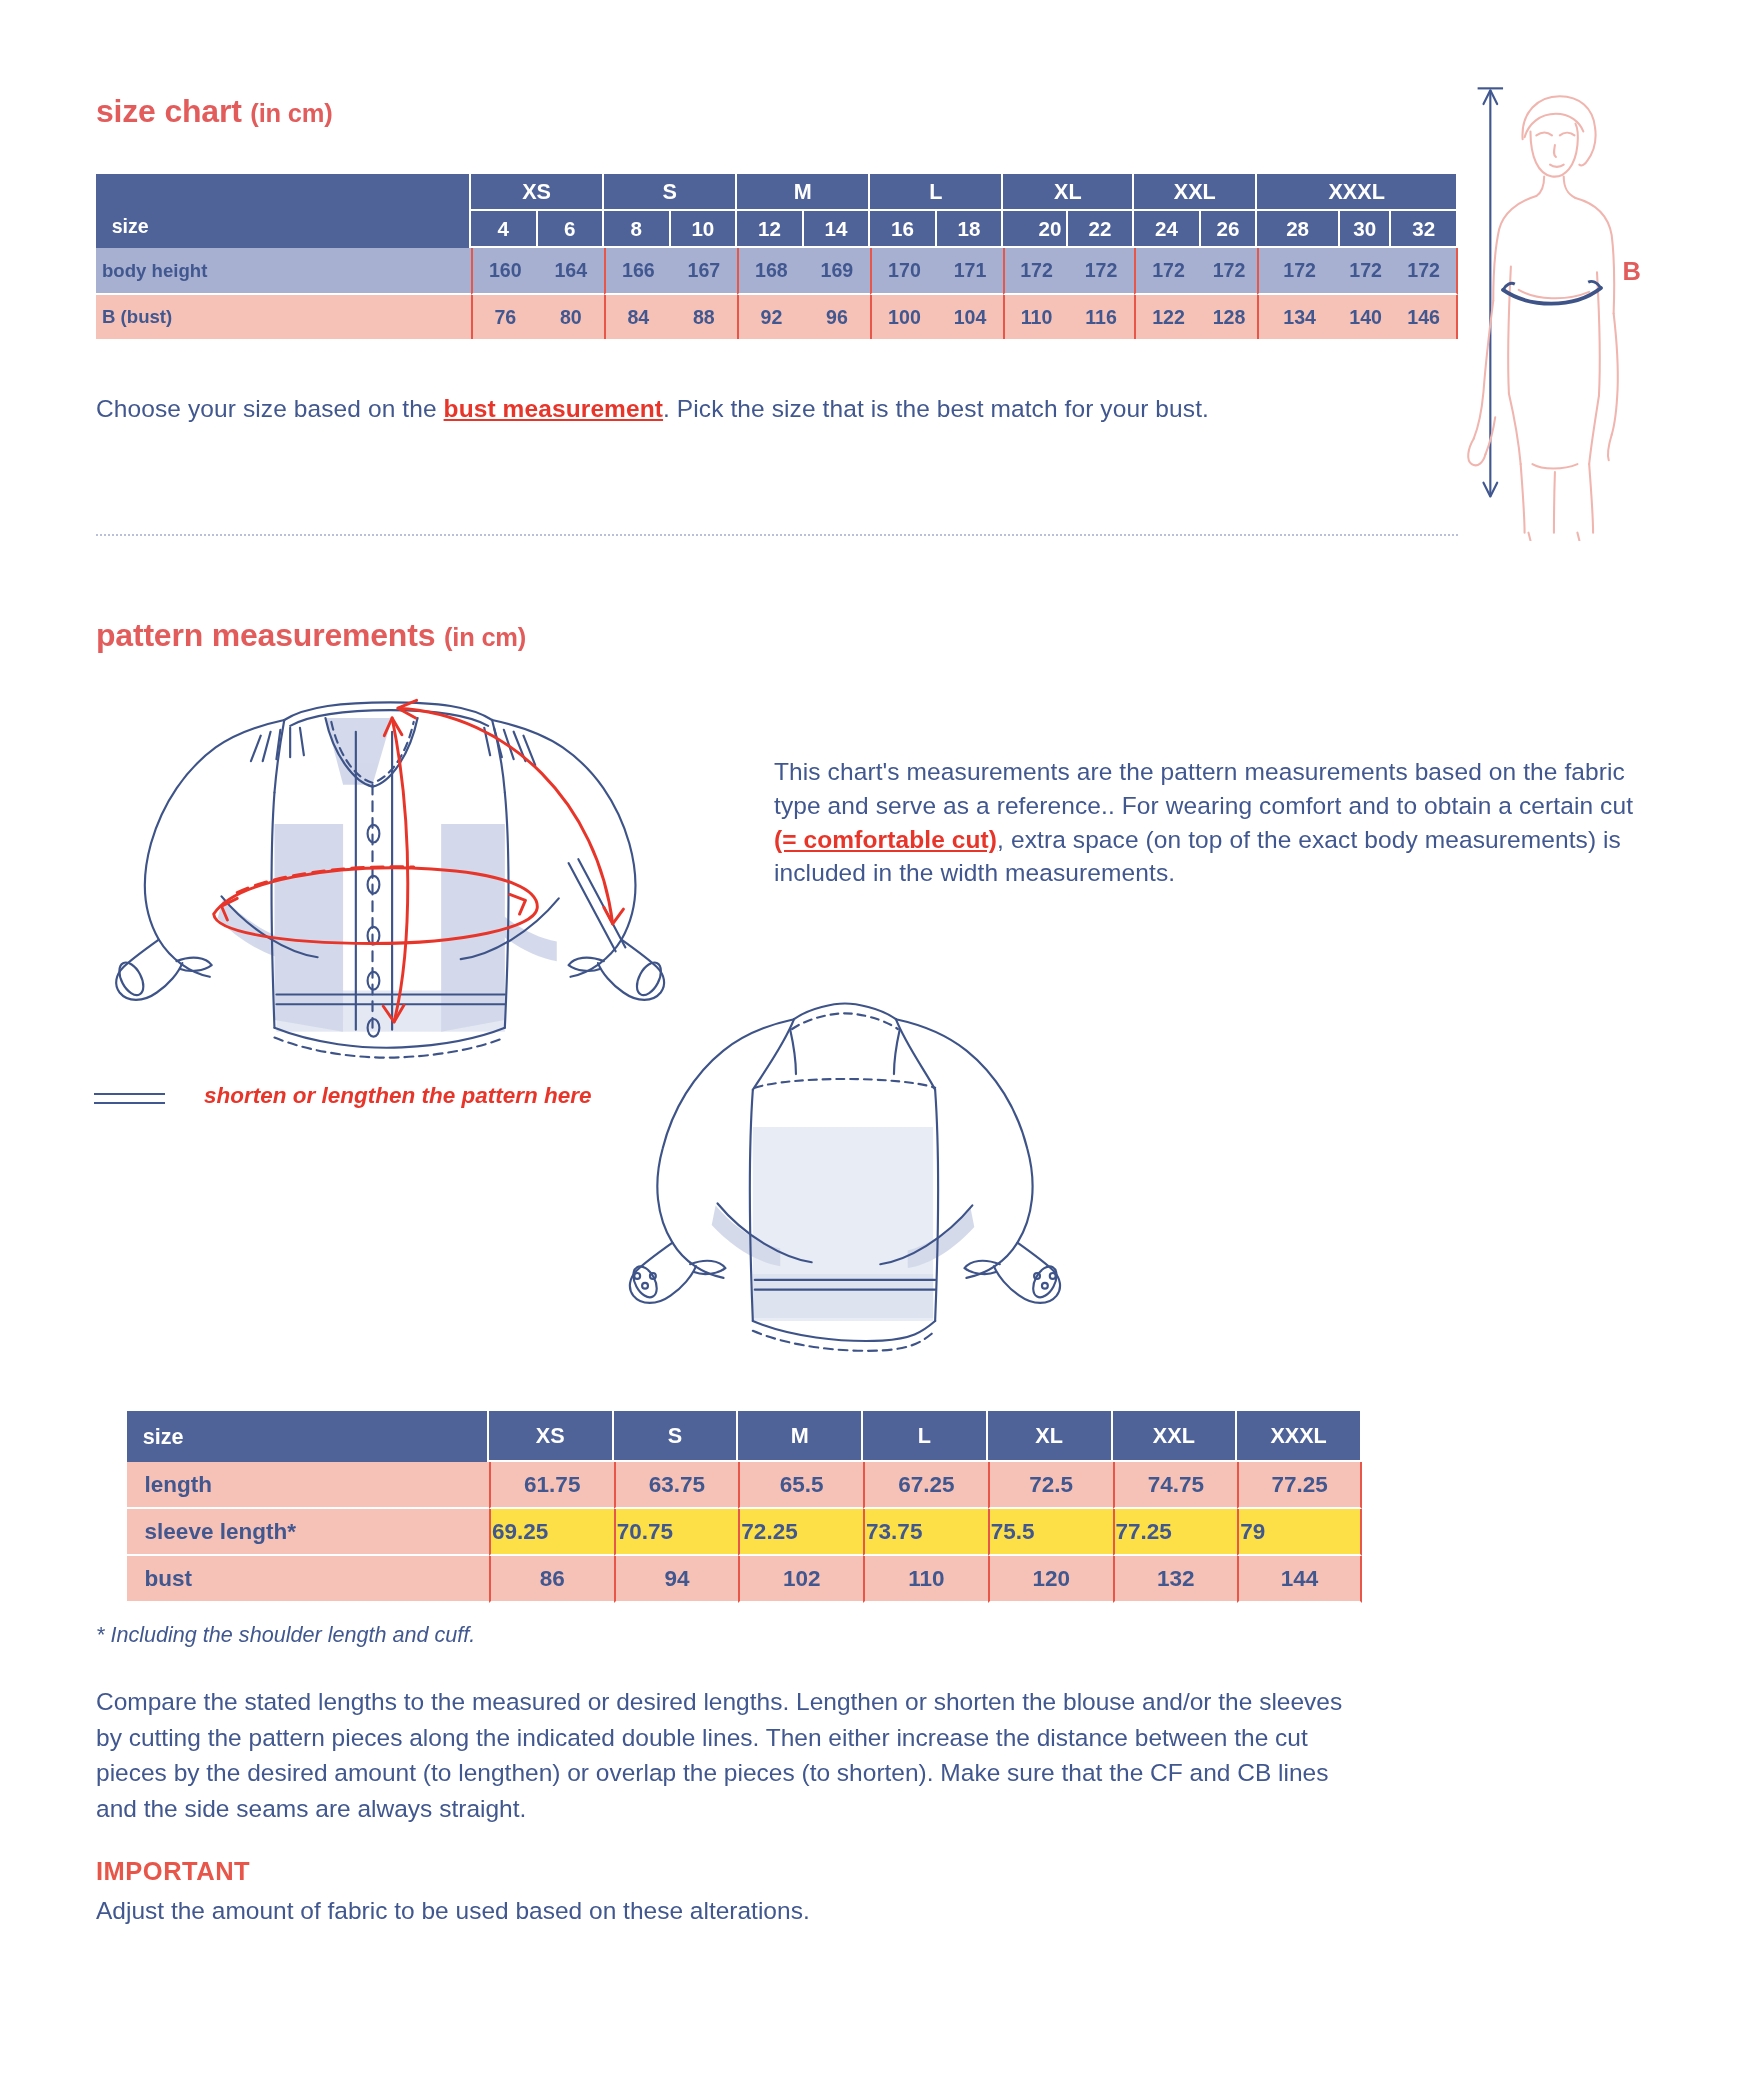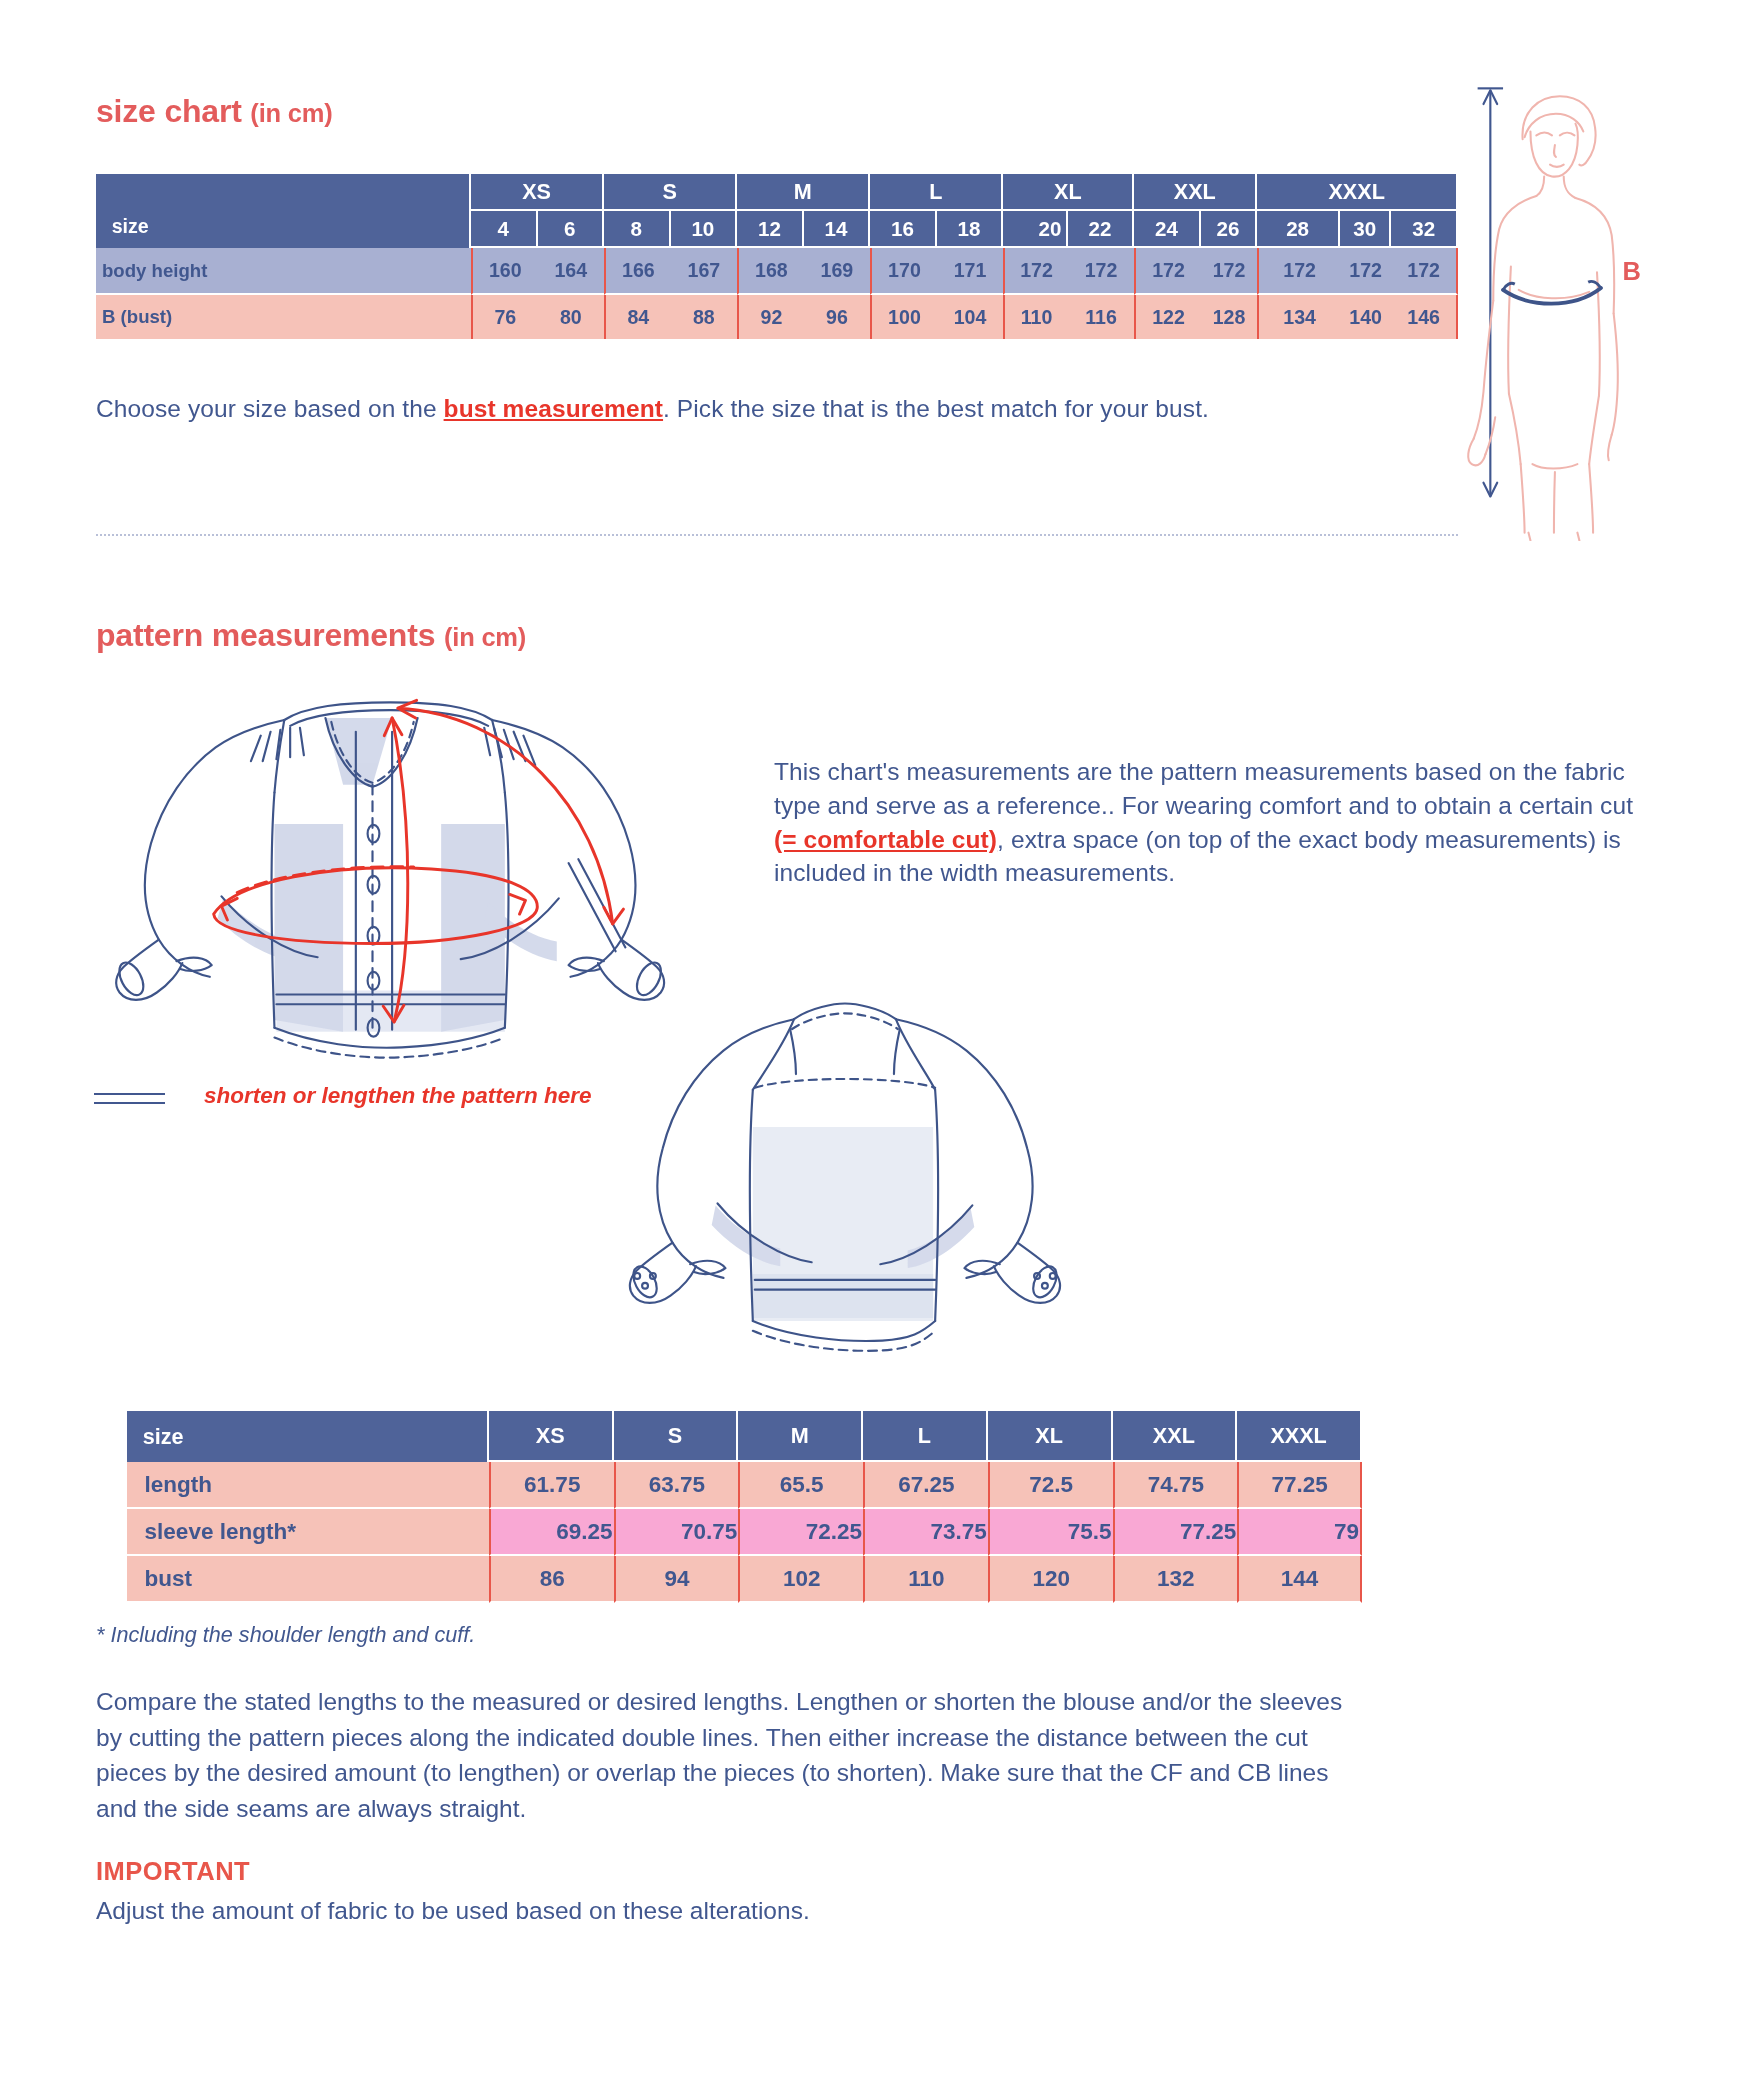--- a/index.html
+++ b/index.html
@@ -97,22 +97,22 @@
   
   .t2 { position:absolute; left:127px; top:1411px; width:1235px; }
   .t2 .hdr { font-size:21.6px; height:51px; }
   .t2 .hdr-size { font-size:21.6px; vertical-align:middle; padding-bottom:0 !important; height:51px; }
   .r-pink td {
     background:#f6c2b8; color:#41578f; font-weight:bold;
     text-align:center; font-size:22.5px; height:47px;
     border-bottom:2px solid #ffffff;
   }
   .r-white td {
-    background:#f9a8d4; color:#41578f; font-weight:bold;
-    text-align:right; font-size:22.5px; height:47px;
+    background:#fde047; color:#41578f; font-weight:bold;
+    text-align:left; font-size:22.5px; height:47px;
     border-bottom:2px solid #ffffff;
   }
   .r-white td.lbl { background:#f6c2b8; }
   .t2 td.lbl { text-align:left; padding-left:17.6px; font-size:22.5px; }
 
   .footnote {
     position:absolute; left:96px; top:1622px;
     font-size:21.6px; font-style:italic; color:#41578f;
   }
   .para {

